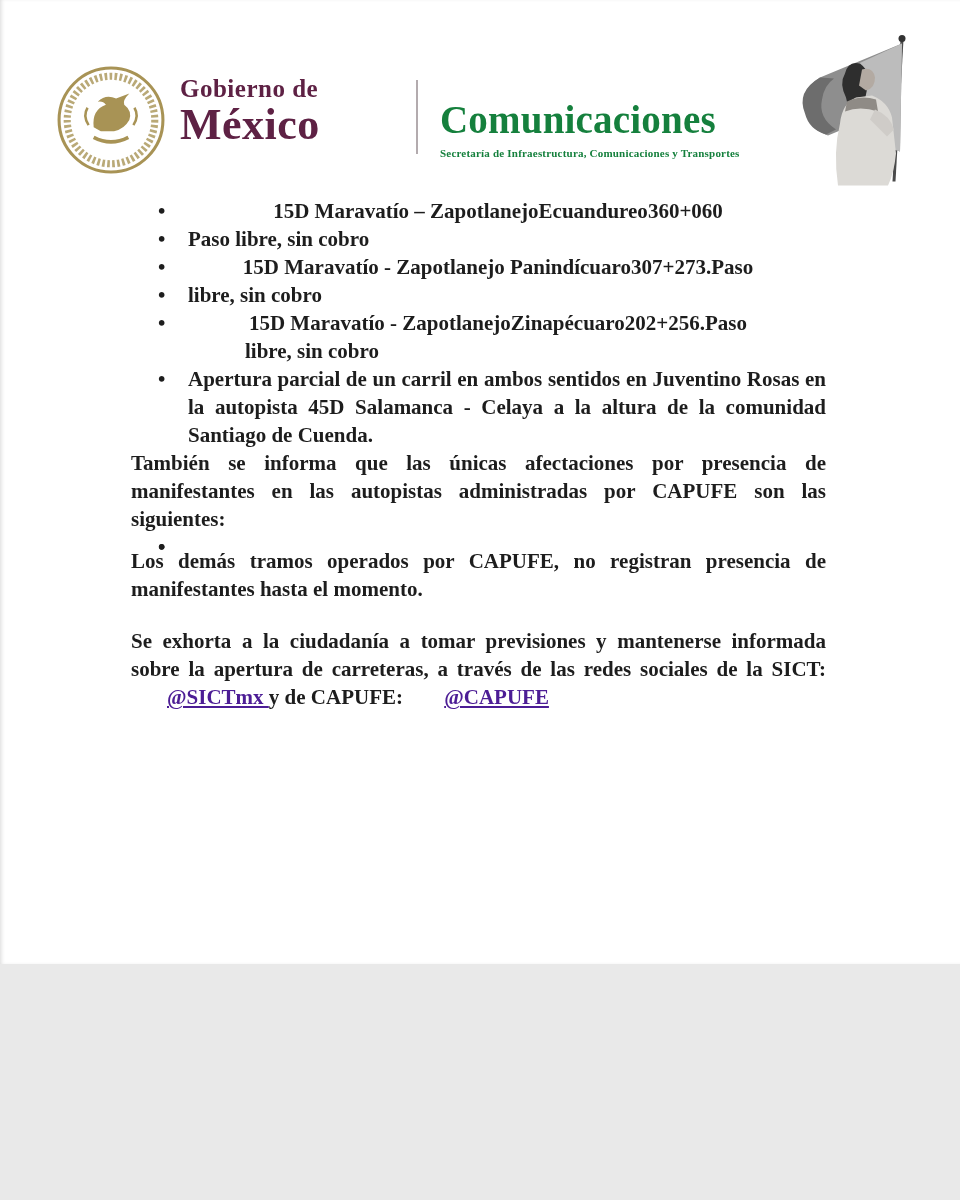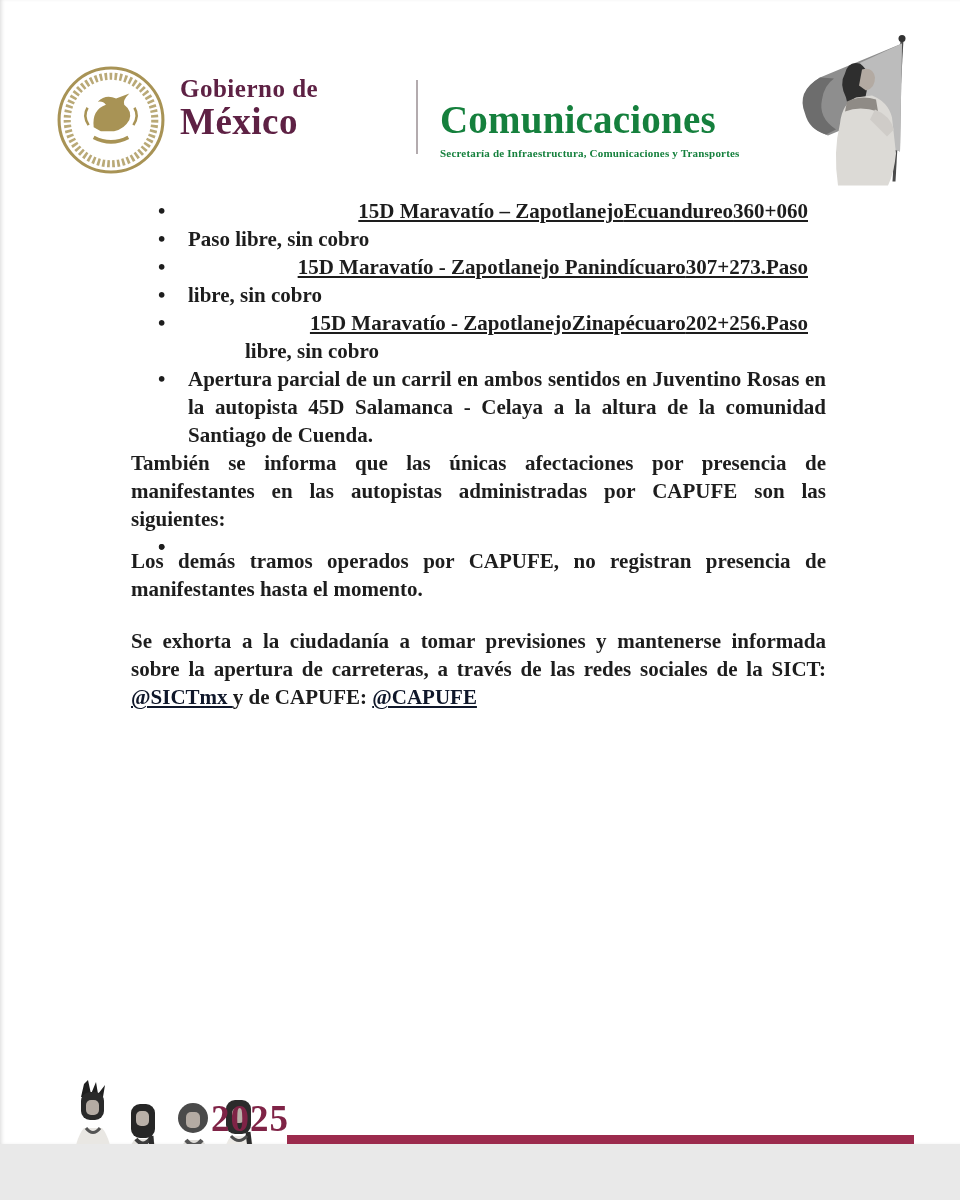--- a/index.html
+++ b/index.html
@@ -1,40 +1,40 @@
 <!DOCTYPE html>
 <html><head>
 <meta charset="utf-8">
 <style>
   html,body{margin:0;padding:0;background:#e9e9e9;}
-  .page{position:relative;width:960px;height:1144px;background:#ffffff;
+  .page{position:relative;width:960px;height:964px;background:#ffffff;
         font-family:"Liberation Serif",serif;overflow:hidden;
         box-shadow:inset 3px 0 4px -2px #d8d8d8;}
   
   .hdr-eagle{position:absolute;left:55px;top:64px;width:112px;height:112px;}
   .hdr-gov{position:absolute;left:180px;top:76px;color:#5e2144;line-height:1;}
   .hdr-gov .t1{font-size:25px;font-weight:bold;letter-spacing:.5px;}
-  .hdr-gov .t2{font-size:37px;font-weight:bold;margin-top:2px;letter-spacing:.5px;}
+  .hdr-gov .t2{font-size:44px;font-weight:bold;margin-top:2px;letter-spacing:.5px;}
   .hdr-div{position:absolute;left:416px;top:80px;width:2px;height:74px;background:#b3abae;}
   .hdr-dept{position:absolute;left:440px;top:100px;color:#15803d;}
   .hdr-dept .t1{font-size:39px;font-weight:bold;line-height:1;letter-spacing:.2px;}
   .hdr-dept .t2{font-family:Liberation Serif, serif;font-size:11px;font-weight:bold;
                 margin-top:8px;letter-spacing:.2px;}
   .hdr-flag{position:absolute;left:790px;top:28px;width:160px;height:168px;}
   
   .doc{position:absolute;left:131px;top:197px;width:695px;color:#1d1d1d;
        font-size:21px;font-weight:bold;line-height:28px;}
   .doc ul{margin:0;padding:0;list-style:none;}
   .doc li{position:relative;padding-left:57px;}
   .bullet{position:absolute;left:27px;top:0;}
-  .row3{display:flex;justify-content:flex-end;padding-right:18px;text-decoration:underline;}
+  .row3{display:flex;justify-content:center;padding-right:18px;}
   .cont{padding-left:57px;}
   .just{text-align:justify;}
   .para{margin:0;}
-  a.tw{color:#0f172a;text-decoration:underline;cursor:pointer;}
+  a.tw{color:#4c1d95;text-decoration:underline;cursor:pointer;margin-left:36px;}
   .m-list2{margin-top:26px;} .m-list3{margin-top:25px;} .m-list4{margin-top:22px;}
   .m-para1{} .m-list5{margin-top:18px;} .m-list6{margin-top:28px;}
   .m-para2{margin-top:14px;} .m-para3{margin-top:24px;}
   .sep{margin-top:42px;text-align:center;font-size:22px;letter-spacing:1px;}
   
   .ft-women{position:absolute;left:58px;top:1078px;width:246px;height:114px;}
   .ft-year{position:absolute;left:203px;top:1100px;width:94px;text-align:center;
            color:#7f2346;line-height:1;}
   .ft-year .y{font-size:37px;font-weight:bold;letter-spacing:1px;}
   .ft-year .s{font-size:13px;font-weight:bold;margin-top:6px;}

